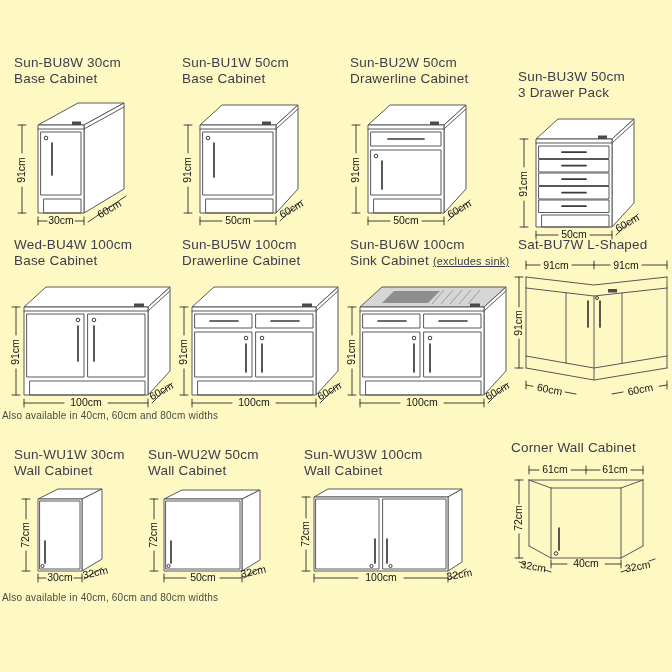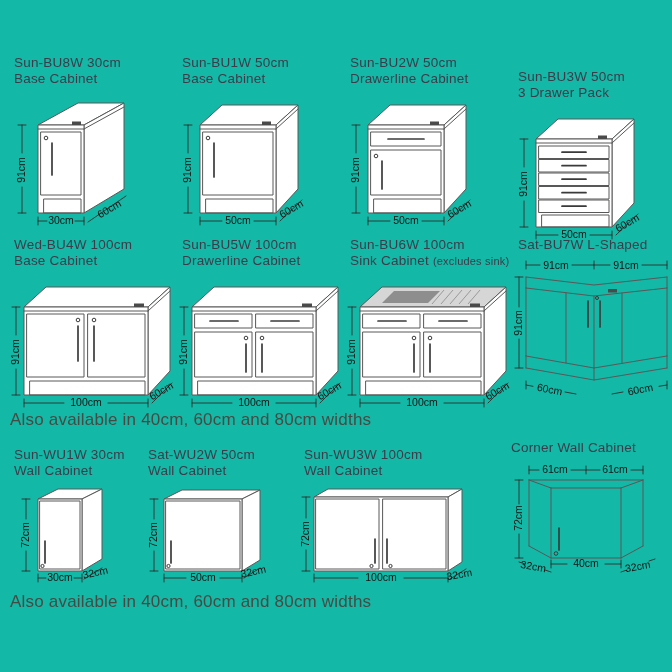--- a/index.html
+++ b/index.html
@@ -1,21 +1,21 @@
 <!DOCTYPE html>
 <html><head>
 <meta charset="utf-8">
 <style>
   html,body{margin:0;padding:0;background:#ffffff;}
-  #page{position:relative;width:672px;height:672px;background:#14b8a6;overflow:hidden;
+  #page{position:relative;width:672px;height:672px;background:#fef9c3;overflow:hidden;
         font-family:"Liberation Sans",sans-serif;}
   .card{position:absolute;}
   .title{padding-left:6px;color:#3c3c4a;font-size:13.5px;line-height:16px;letter-spacing:.2px;}
-  .title .small{font-size:11px;}
-  .note{position:absolute;left:10px;color:#454b44;font-size:17px;letter-spacing:.2px;}
+  .title .small{font-size:11px;text-decoration:underline;}
+  .note{position:absolute;left:2px;color:#454b44;font-size:10px;letter-spacing:.2px;}
   svg{display:block;margin-top:4px;}
   .ln{fill:none;stroke:#585858;stroke-width:1;stroke-linejoin:round;stroke-linecap:round;}
   .fw{fill:#ffffff;stroke:#585858;stroke-width:1;stroke-linejoin:round;}
   .dim{fill:none;stroke:#2e2e2e;stroke-width:.9;stroke-linecap:round;}
   .hnd{fill:none;stroke:#3a3a3a;stroke-width:1.7;stroke-linecap:round;}
   .hinge{fill:none;stroke:#3a3a3a;stroke-width:1;}
   .mark{fill:#4a4a4a;stroke:none;}
   text.dm{font-family:"Liberation Sans",sans-serif;font-size:10.5px;fill:#141414;}
   .sinktop{fill:#d6d6d6;stroke:#585858;stroke-width:1;}
   .sinkbowl{fill:#8e8e8e;stroke:none;}
@@ -405,21 +405,21 @@
       </g>
       <g>
         <line class="dim" x1="76" y1="96" x2="94" y2="85"></line>
         <text class="dm" x="88" y="93" text-anchor="middle" transform="rotate(-12 88 93)">32cm</text>
       </g>
     </svg>
   </div>
 
   <div class="card" style="left:142px;top:447px;width:150px">
     <div class="title">
-      <div>Sat-WU2W 50cm</div>
+      <div>Sun-WU2W 50cm</div>
       <div>Wall Cabinet</div>
     </div>
     <svg width="150" height="108" viewBox="0 0 150 108">
       <polygon class="fw" points="22,16 100,16 118,7 40,7"></polygon>
       <polygon class="fw" points="100,16 118,7 118,77 100,88"></polygon>
       <rect class="fw" x="22" y="16" width="78" height="72"></rect>
       <rect class="ln" x="24" y="18" width="74" height="68"></rect>
       <line class="hnd" x1="29" y1="58" x2="29" y2="80"></line>
       <circle class="hinge" cx="26.5" cy="83" r="1.6"></circle>
       <g>

